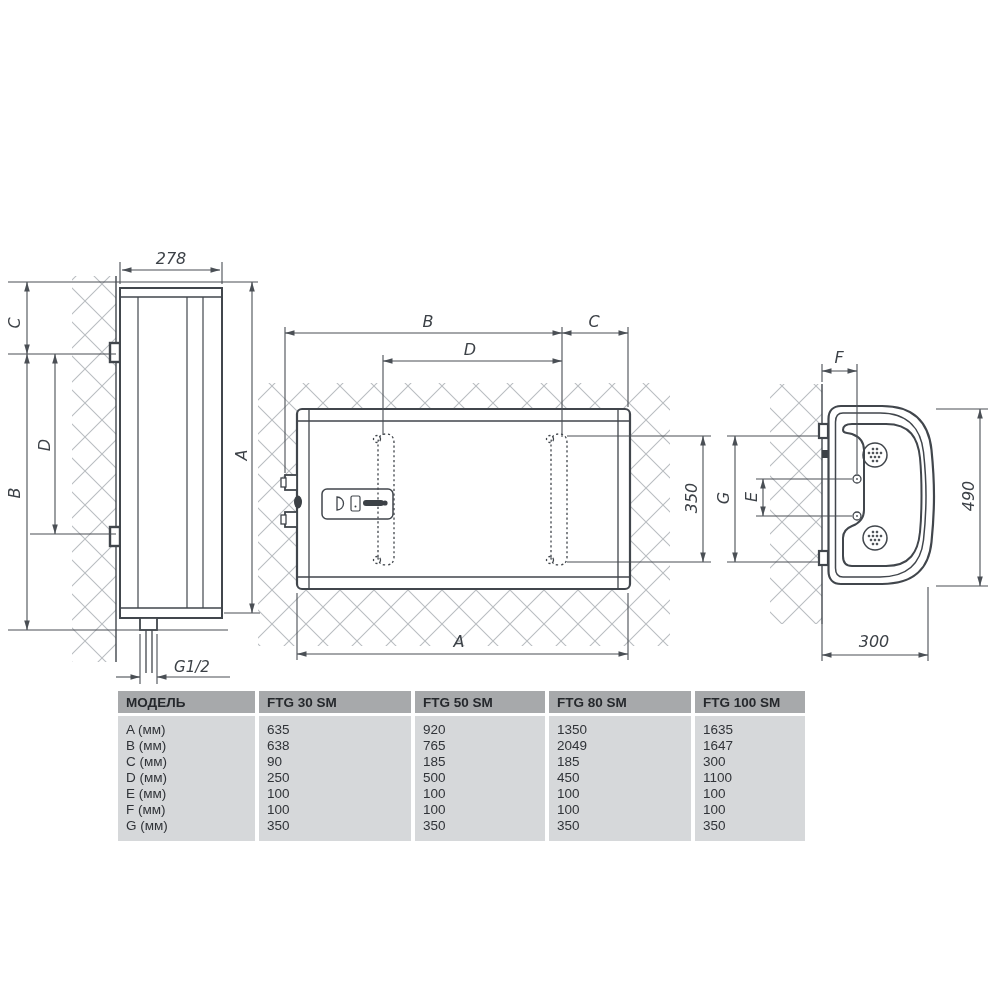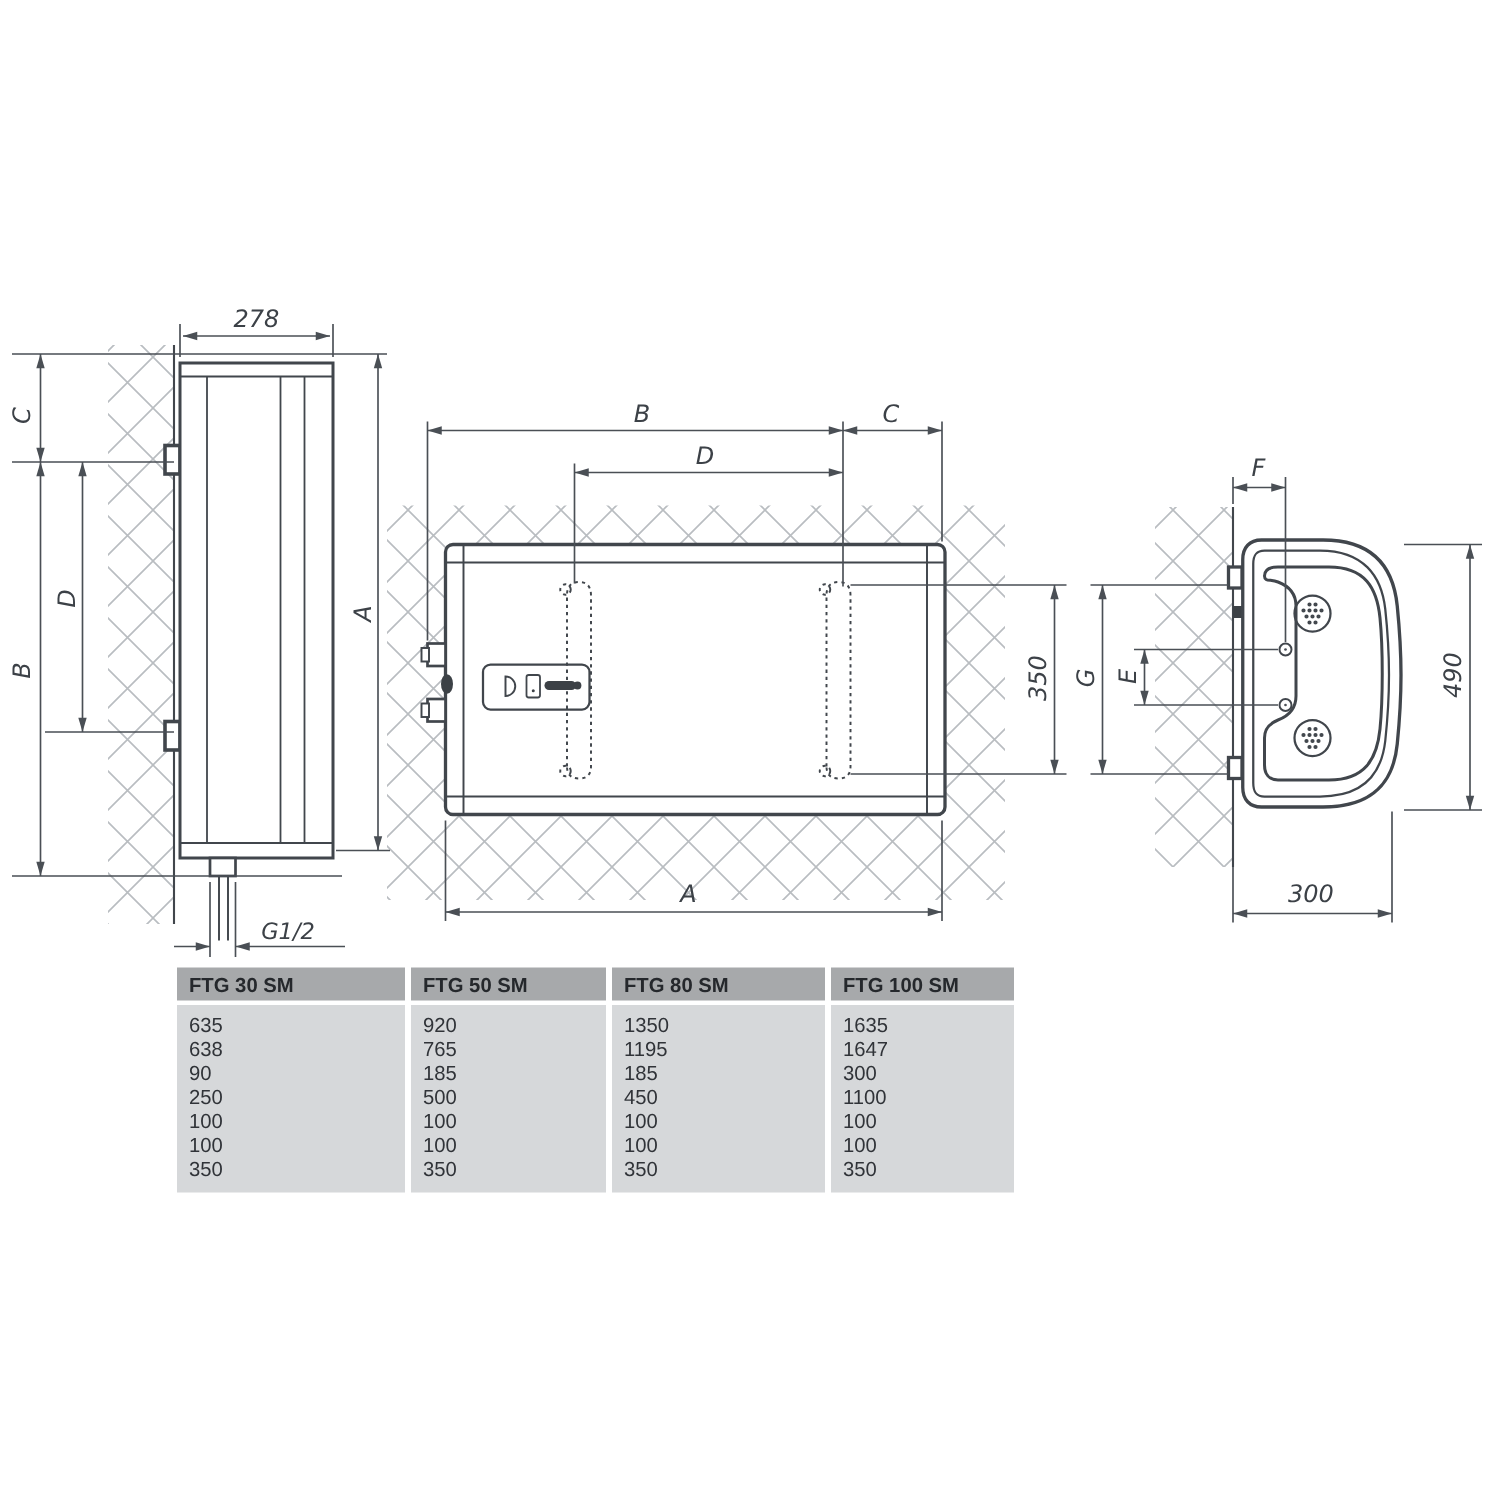--- a/index.html
+++ b/index.html
@@ -1,20 +1,20 @@
 <!DOCTYPE html>
 <html><head>
 <meta charset="utf-8">
 <style>
   html,body{margin:0;padding:0;}
   body{
     width:1000px;height:1000px;position:relative;background:#ffffff;
     font-family:"Liberation Sans",sans-serif;overflow:hidden;
   }
-  #canvas{position:absolute;inset:0;}
+  #canvas{position:absolute;inset:0;margin-top:46px;}
   svg.drawing{position:absolute;left:0;top:0;}
   .dim-label{
     font-family:"DejaVu Sans",sans-serif;
     font-style:italic;font-size:16px;fill:#3c4147;
   }
   .dim-label-sm{font-size:15px;}
   
   .spec-table{
     position:absolute;left:118px;top:645px;
     display:flex;gap:4px;
@@ -25,21 +25,21 @@
     font-weight:bold;font-size:13.5px;color:#25282c;
     padding-left:8px;white-space:nowrap;
   }
   .spec-col .bd{
     background:#d6d8da;padding:6px 0 7px 0;
   }
   .cell{
     height:16px;line-height:16px;font-size:13.5px;color:#303338;
     padding-left:8px;white-space:nowrap;
   }
-  .c0{width:137px}.c1{width:152px}.c2{width:130px}.c3{width:142px}.c4{width:122px}
+  .c0{width:137px}.c1{width:152px}.c2{width:130px}.c3{width:142px}.c4{width:110px}
 </style>
 </head>
 <body>
 
 <div id="canvas">
 
 <svg class="drawing" width="1000" height="1000" viewBox="0 0 1000 1000">
   <defs>
     <pattern id="hx" width="34" height="34" patternUnits="userSpaceOnUse">
       <path d="M0 0 L34 34 M34 0 L0 34" stroke="#b9bdc1" stroke-width="1.1" fill="none"></path>
@@ -181,20 +181,32 @@
 
     <text class="dim-label" x="839" y="317">F</text>
     <text class="dim-label" x="729" y="452" transform="rotate(-90 729 452)">G</text>
     <text class="dim-label" x="757" y="451" transform="rotate(-90 757 451)">E</text>
     <text class="dim-label" x="974" y="450" transform="rotate(-90 974 450)">490</text>
     <text class="dim-label" x="874" y="601">300</text>
   </g>
 </svg>
 
 <div class="spec-table">
+  <div class="spec-col c0">
+    <div class="hd">МОДЕЛЬ</div>
+    <div class="bd">
+      <div class="cell">A (мм)</div>
+      <div class="cell">B (мм)</div>
+      <div class="cell">C (мм)</div>
+      <div class="cell">D (мм)</div>
+      <div class="cell">E (мм)</div>
+      <div class="cell">F (мм)</div>
+      <div class="cell">G (мм)</div>
+    </div>
+  </div>
   <div class="spec-col c1">
     <div class="hd">FTG 30 SM</div>
     <div class="bd">
       <div class="cell">635</div>
       <div class="cell">638</div>
       <div class="cell">90</div>
       <div class="cell">250</div>
       <div class="cell">100</div>
       <div class="cell">100</div>
       <div class="cell">350</div>
@@ -209,21 +221,21 @@
       <div class="cell">500</div>
       <div class="cell">100</div>
       <div class="cell">100</div>
       <div class="cell">350</div>
     </div>
   </div>
   <div class="spec-col c3">
     <div class="hd">FTG 80 SM</div>
     <div class="bd">
       <div class="cell">1350</div>
-      <div class="cell">1195</div>
+      <div class="cell">2049</div>
       <div class="cell">185</div>
       <div class="cell">450</div>
       <div class="cell">100</div>
       <div class="cell">100</div>
       <div class="cell">350</div>
     </div>
   </div>
   <div class="spec-col c4">
     <div class="hd">FTG 100 SM</div>
     <div class="bd">

